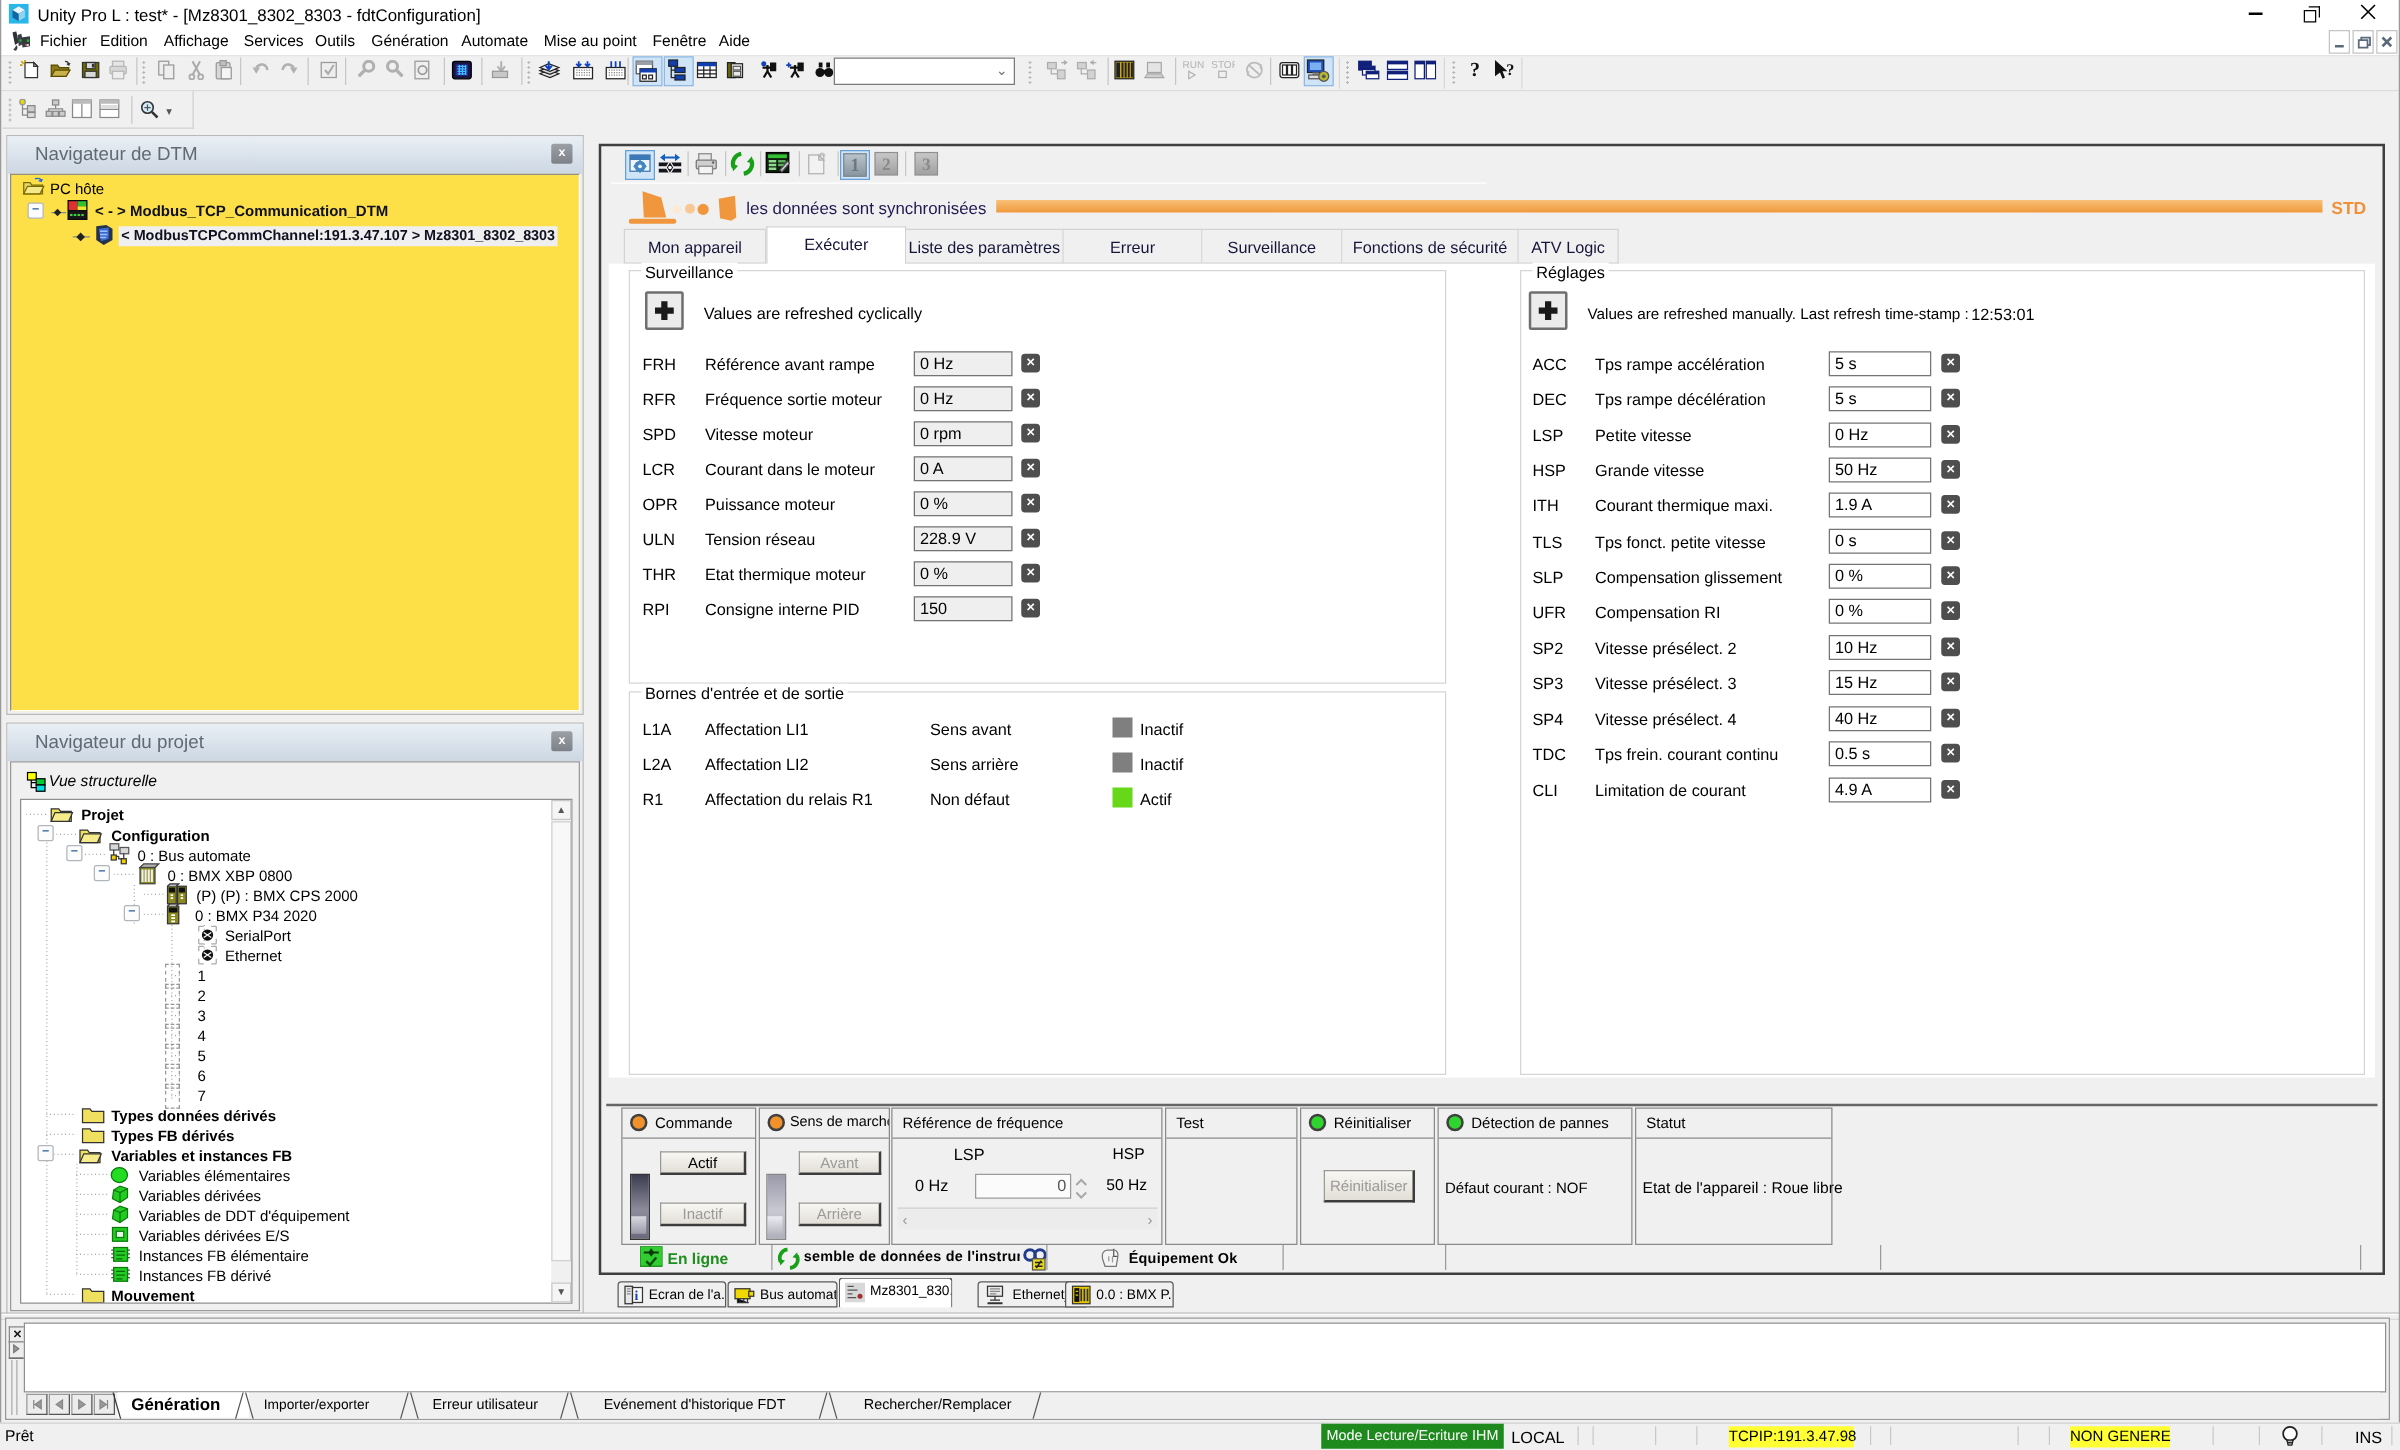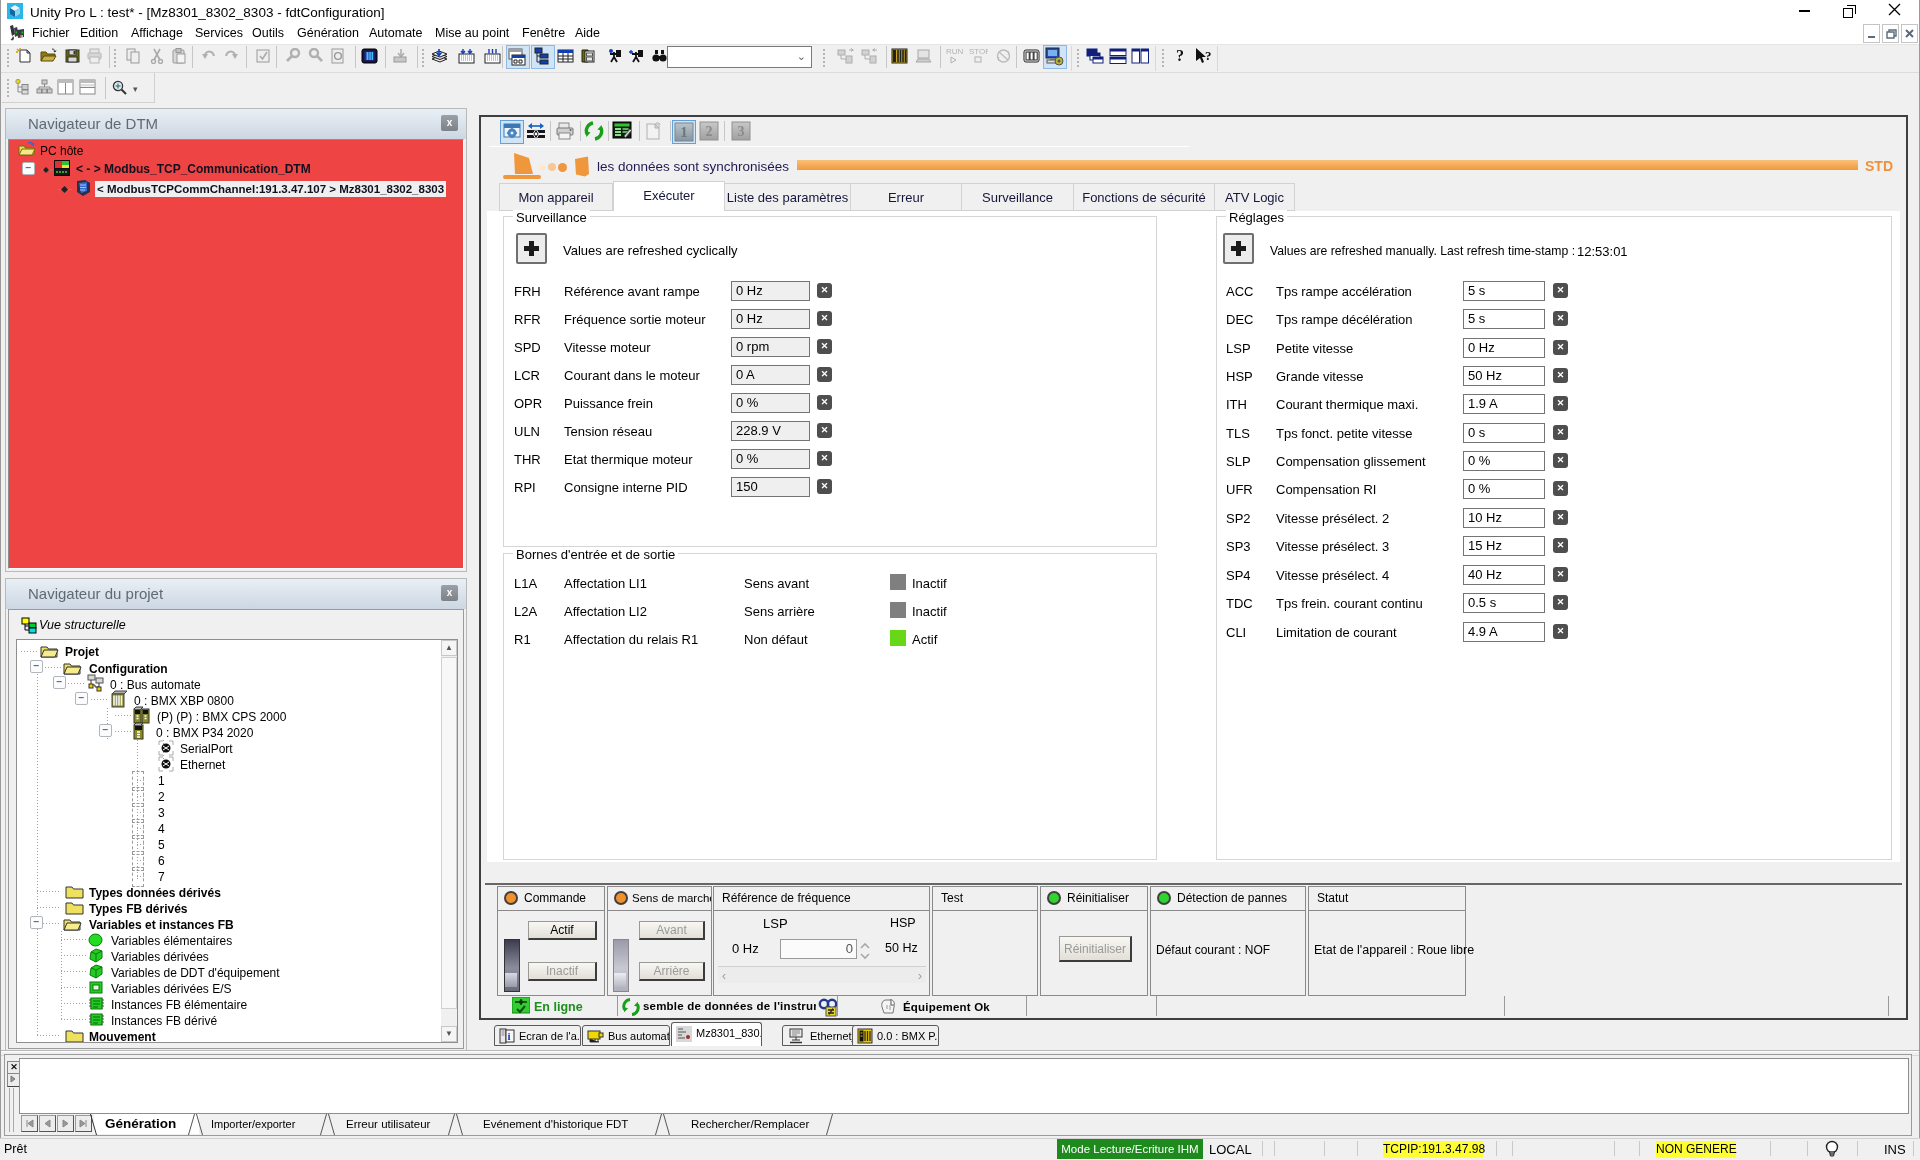--- a/index.html
+++ b/index.html
@@ -451,21 +451,21 @@
         <path d="M10.5 10.5 L15 15" stroke="#333" stroke-width="2"></path>
         <path d="M4.5 7 h5 M7 4.5 v5" stroke="#555"></path>
       </svg>
     </div>
  <div class="ab" style="left:133px;top:84px;font-size:9px;color:#555;">▾</div>
 </div>
 
 <div class="ab" style="left:5px;top:108px;width:462px;height:464px;background:#f0f0f0;border:1px solid #b9b9b9;box-sizing:border-box;">
   <div class="panel-title">Navigateur de DTM</div>
   <div class="pclose" style="right:8px;top:6px;">x</div>
-  <div class="ab" style="left:2px;top:30px;width:456px;height:430px;background:#ef4444;border:1px solid #8e8e8e;border-right-color:#fff;border-bottom-color:#fff;box-sizing:border-box;" id="dtmtree">
+  <div class="ab" style="left:2px;top:30px;width:456px;height:430px;background:#fde047;border:1px solid #8e8e8e;border-right-color:#fff;border-bottom-color:#fff;box-sizing:border-box;" id="dtmtree">
     <div class="tree-row" style="left:0;top:2px;">
       <span class="ab" style="left:9px;top:0;width:18px;height:16px;">
           <svg width="18" height="16">
             <path d="M1 13 V4 h5 l1.5 2 H16 v7 Z" fill="#e8d86a" stroke="#7a6a00"></path>
             <path d="M1 13 L4 7 h13 l-3 6 Z" fill="#f4e88a" stroke="#7a6a00"></path>
             <path d="M10 1 c3-1 5 0 5 2 l-2-0.6 M15 3 l0.8-1.8" stroke="#2a6ad4" stroke-width="1.2" fill="none"></path>
           </svg>
         </span>
       <span class="ab" style="left:31px;top:1px;font-size:12px;">PC hôte</span>
     </div>
@@ -918,21 +918,21 @@
         <span class="pxbtn" style="left:303px;">✕</span>
       </div>
     <div class="prow" style="left:10px;top:148px;width:640px;">
         <span class="pcode">LCR</span>
         <span class="pname">Courant dans le moteur</span>
         <span class="pfield" style="left:217px;">0 A</span>
         <span class="pxbtn" style="left:303px;">✕</span>
       </div>
     <div class="prow" style="left:10px;top:176px;width:640px;">
         <span class="pcode">OPR</span>
-        <span class="pname">Puissance frein</span>
+        <span class="pname">Puissance moteur</span>
         <span class="pfield" style="left:217px;">0 %</span>
         <span class="pxbtn" style="left:303px;">✕</span>
       </div>
     <div class="prow" style="left:10px;top:204px;width:640px;">
         <span class="pcode">ULN</span>
         <span class="pname">Tension réseau</span>
         <span class="pfield" style="left:217px;">228.9 V</span>
         <span class="pxbtn" style="left:303px;">✕</span>
       </div>
     <div class="prow" style="left:10px;top:232px;width:640px;">

